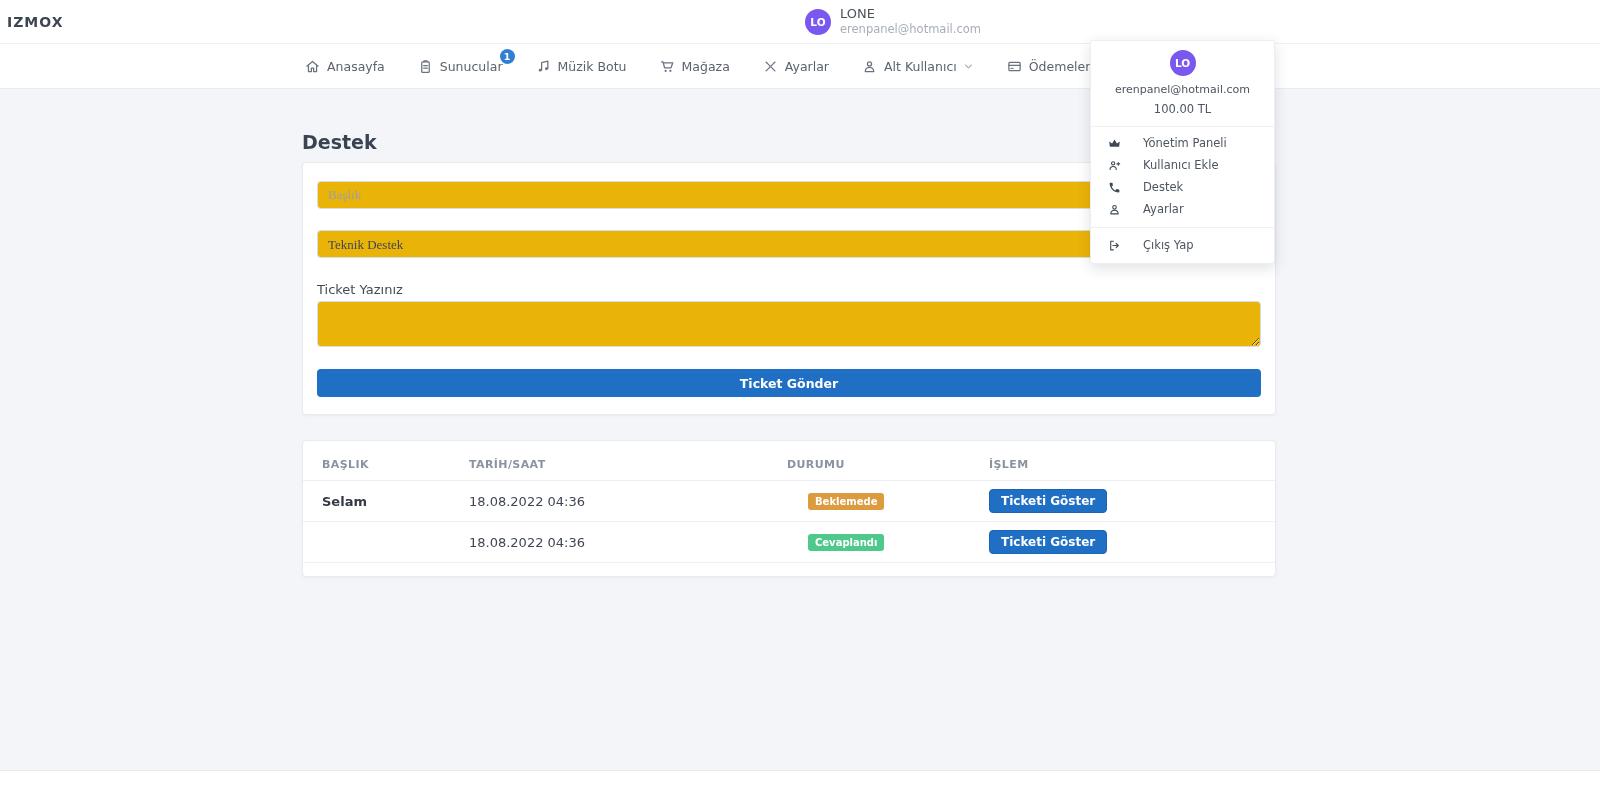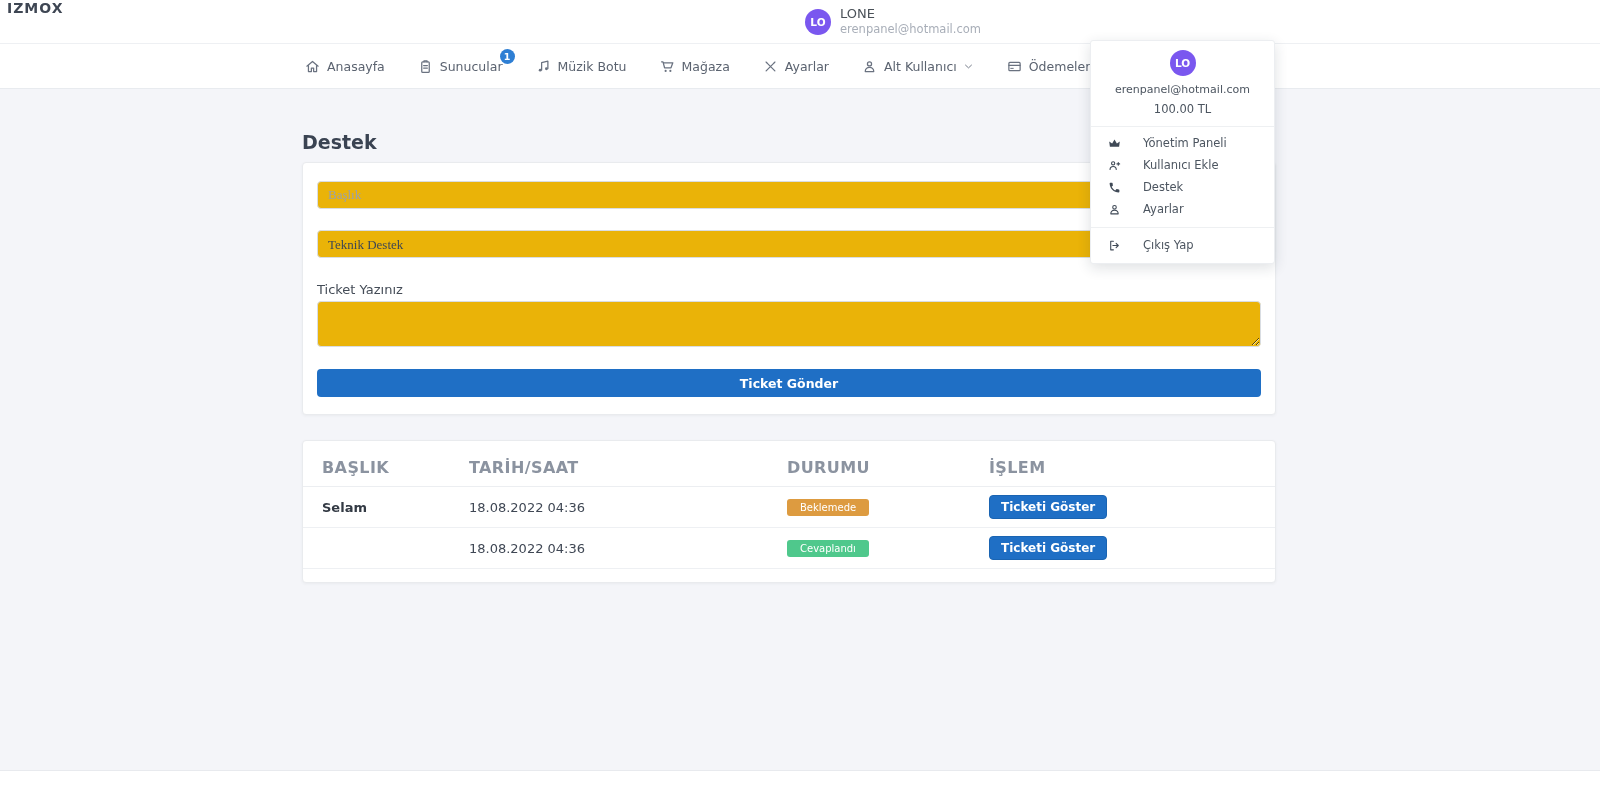--- a/index.html
+++ b/index.html
@@ -6,21 +6,21 @@
   html,body { width:1600px; height:786px; }
   body {
     font-family:"DejaVu Sans","Liberation Sans",sans-serif;
     background:#ffffff; overflow:hidden; position:relative;
     color:#3f4754;
   }
   .container { width:974px; margin-left:302px; }
 
   
   .topbar { height:44px; background:#fff; border-bottom:1px solid #eef0f3; }
-  .topbar .container { height:100%; display:flex; justify-content:space-between;margin-left:7px; }
+  .topbar .container { height:100%; display:flex; align-items:center; justify-content:space-between;margin-left:7px; }
   .logo { font-size:14px; font-weight:bold; letter-spacing:1px; color:#3e4653; cursor:pointer; }
   .user-chip { display:flex; align-items:center; gap:9px; cursor:pointer; }
   .avatar { width:26px; height:26px; border-radius:50%; background:#7a57ef; color:#fff;
             font-size:10.5px; font-weight:bold; display:flex; align-items:center; justify-content:center; }
   .user-meta { line-height:1.25; }
   .user-name { font-size:13px; color:#4a5158; }
   .user-email { font-size:11.5px; color:#a8aeb8; }
 
   
   .navbar { height:45px; background:#fff; border-bottom:1px solid #e8ebef; }
@@ -49,26 +49,26 @@
   .gap-select { margin-top:21px; }
   .gap-label { margin-top:24px; }
   textarea.input { height:46px; padding:6px 10px; resize:both; display:block; }
   .submit-btn { width:100%; height:28px; margin-top:22px; background:#1f6fc5; border:none;
                 border-radius:4px; color:#fff; font-size:12.5px; font-weight:bold;
                 font-family:inherit; cursor:pointer; }
 
   
   .table-card { margin-top:25px; padding:10px 0 13px; }
   table { width:100%; border-collapse:collapse; font-size:13px; }
-  th { text-align:left; font-size:16px; font-weight:bold; color:#8b93a0; letter-spacing:.4px;
+  th { text-align:left; font-size:11px; font-weight:bold; color:#8b93a0; letter-spacing:.4px;
        padding:7px 19px 9px; border-bottom:1px solid #eceef1; }
   td { padding:8px 19px; border-bottom:1px solid #eef0f3; color:#3f4754; height:35px; }
   .cell-title { font-weight:bold; color:#333a44; }
-  .badge { display:inline-block; padding:3px 13px; border-radius:3px; color:#fff;
-           font-size:10px; font-weight:normal; }
+  .badge { display:inline-block; padding:3px 7px; border-radius:3px; color:#fff;
+           font-size:10px; font-weight:bold;margin-left:21px; }
   .badge[data-status="pending"]  { background:#dd9b40; }
   .badge[data-status="answered"] { background:#4fc88c; }
   .btn-show { background:#1f6fc5; border:1px solid #1a64b2; border-radius:4px; color:#fff;
               font-size:12px; font-weight:bold; padding:4px 11px; font-family:inherit; cursor:pointer; }
 
   
   .user-dropdown { position:absolute; left:1090px; top:40px; width:185px; background:#fff;
                    border:1px solid #eceef1; border-radius:3px; z-index:50;
                    box-shadow:0 4px 14px rgba(30,40,60,.14); padding:9px 0 7px; }
   .dd-head { text-align:center; padding-bottom:10px; border-bottom:1px solid #eef0f2; }

